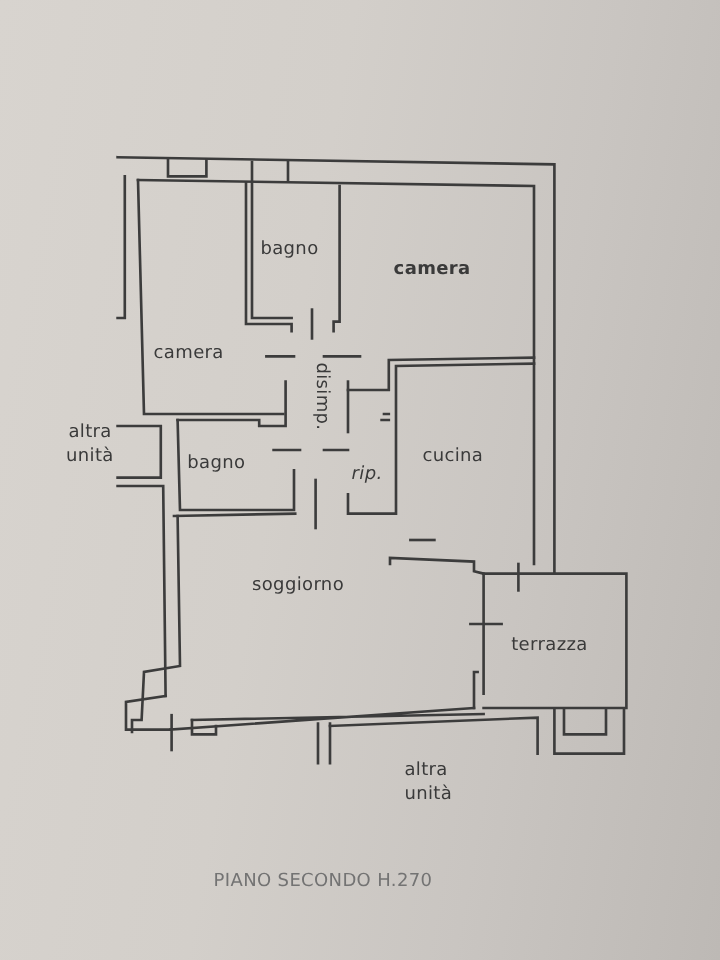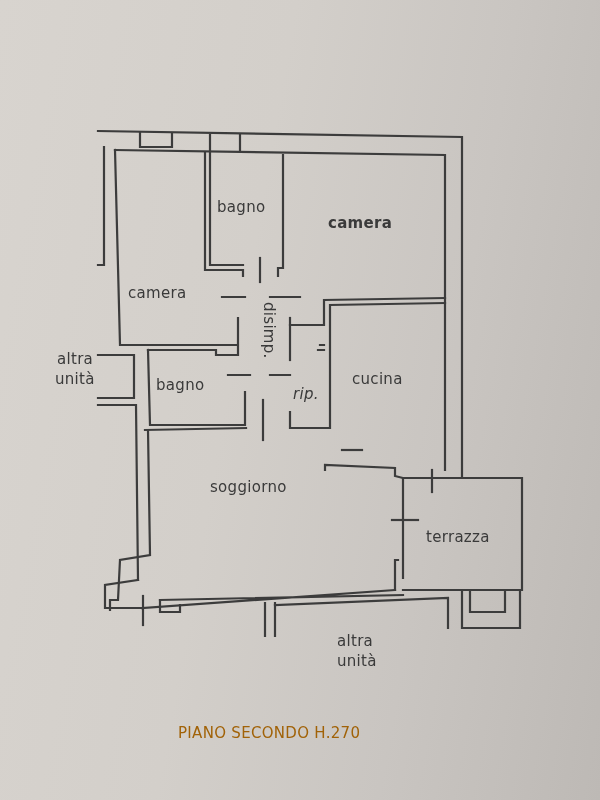--- a/index.html
+++ b/index.html
@@ -9,21 +9,21 @@
     font-family: "Liberation Sans", sans-serif;
   }
   #plan { position:absolute; left:0; top:0; }
   .lbl {
     position:absolute; color:#3a3a3a; font-size:15px; letter-spacing:0.3px;
     font-family: "DejaVu Sans", sans-serif; white-space:nowrap; line-height:1;
   }
   .lbl.bold { font-weight:bold; }
   .vert { transform: rotate(90deg); transform-origin: left top; }
   .caption {
-    position:absolute; left:178px; top:724px; font-size:15px; color:#a16207;
+    position:absolute; left:178px; top:724px; font-size:15px; color:#737373;
     font-family: "DejaVu Sans", sans-serif; letter-spacing:0.3px;
   }
 </style>
 </head>
 <body>
 
 <svg id="plan" width="600" height="800" viewBox="0 0 600 800">
   <g fill="none" stroke="#3c3c3c" stroke-width="2.2" stroke-linecap="square">
 
     <path d="M98 131 L462 137 L462 478"></path>

